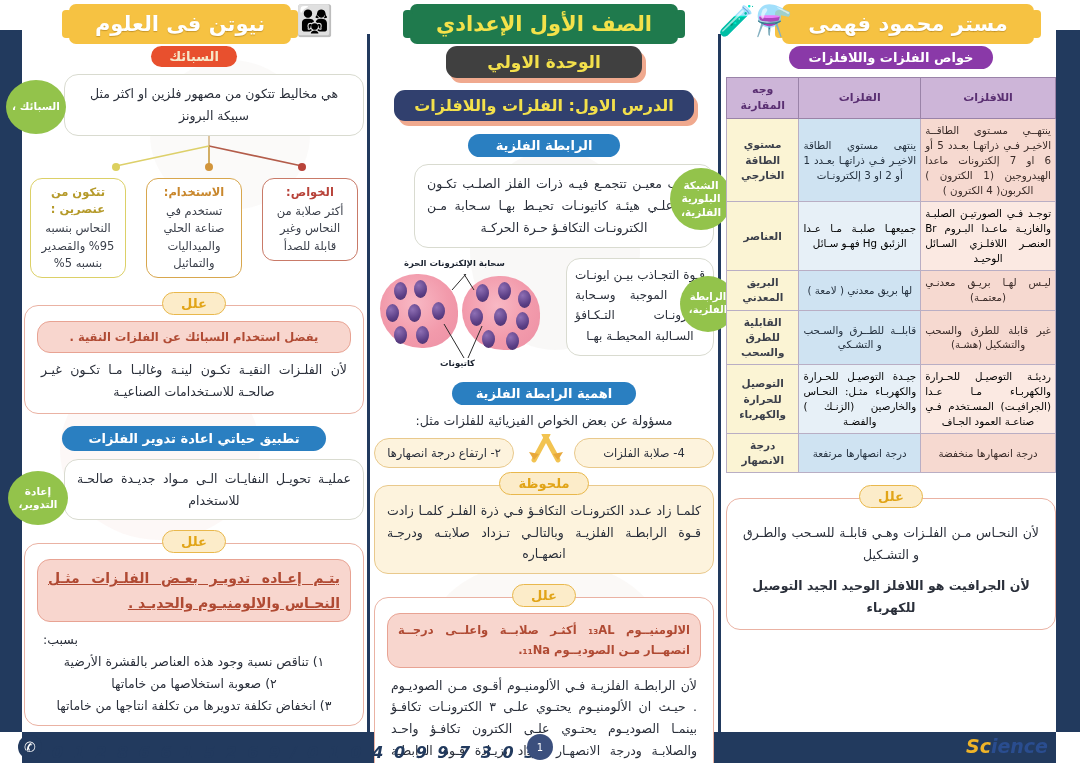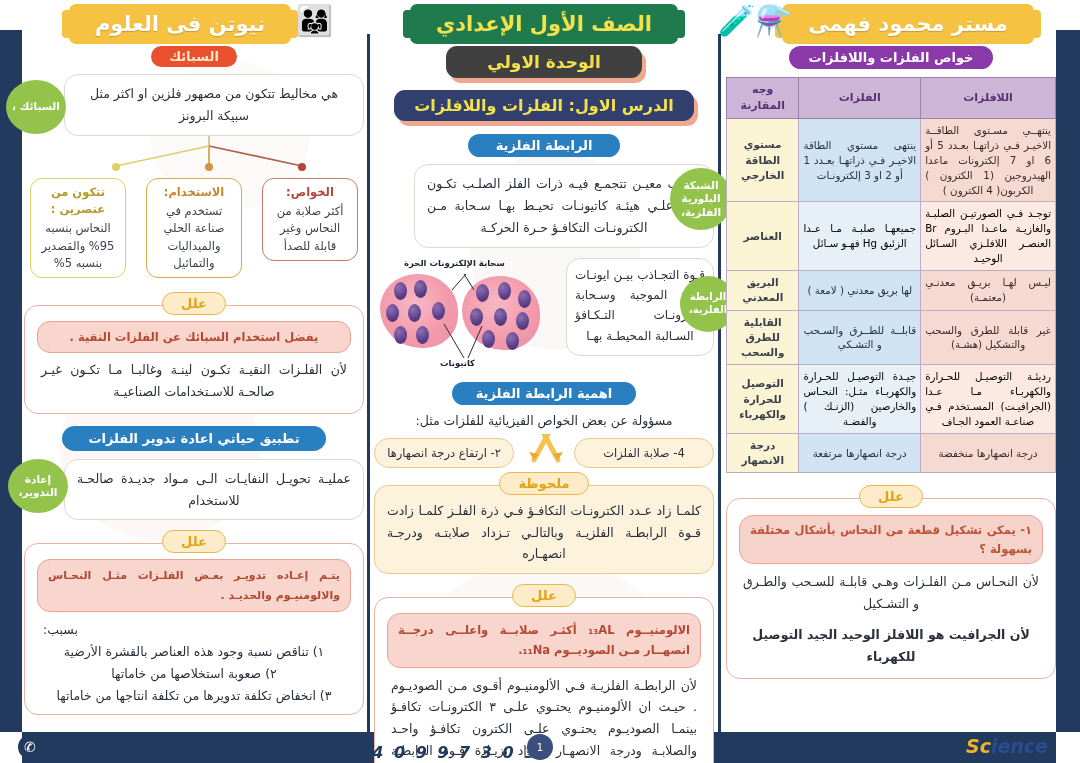--- a/index.html
+++ b/index.html
@@ -239,28 +239,28 @@
     </div>
 
     <div style="text-align:center;margin-top:12px;">
       <span class="pill pill-blue" style="padding:5px 26px;font-size:13px;border-radius:14px;">تطبيق حياتي اعادة تدوير الفلزات</span>
     </div>
 
     <div style="position:relative;margin-top:8px;">
       <div class="card card-plain" style="width:300px;margin-right:0;min-height:44px;">
         <div class="just">عمليـة تحويـل النفايـات الـى مـواد جديـدة صالحـة للاستخدام</div>
       </div>
-      <div class="badge-green" style="left:-16px;top:0;">إعادة التدوير،</div>
+      <div class="badge-green" style="left:-16px;top:12px;">إعادة التدوير،</div>
     </div>
 
     <div style="text-align:center;margin-top:10px;">
       <span class="pill pill-gold">علل</span>
     </div>
     <div class="card card-peach" style="margin-top:-10px;padding-top:15px;">
-      <div class="card card-pinkfill just" style="font-size:11px;padding:6px 10px;border-radius:13px;text-align-last:right;">يتـم إعـاده تدويـر بعـض الفلـزات مثـل النحـاس والالومنيـوم والحديـد .</div>
+      <div class="card card-pinkfill just" style="font-size:14px;padding:6px 10px;border-radius:13px;text-align-last:right;text-decoration:underline;">يتـم إعـاده تدويـر بعـض الفلـزات مثـل النحـاس والالومنيـوم والحديـد .</div>
       <div style="margin-top:7px;padding:0 6px;text-align:left;">بسبب:</div>
       <div style="padding:0 6px;text-align:center;">
         <div>١) تناقص نسبة وجود هذه العناصر بالقشرة الأرضية</div>
         <div>٢) صعوبة استخلاصها من خاماتها</div>
         <div>٣) انخفاض تكلفة تدويرها من تكلفة انتاجها من خاماتها</div>
       </div>
     </div>
   </div>
 
   <div class="colM">
@@ -409,21 +409,20 @@
           <td class="c-head">درجة الانصهار</td>
         </tr>
       </tbody>
     </table>
 
     <div style="text-align:center;margin-top:12px;">
       <span class="pill pill-gold">علل</span>
     </div>
     <div class="card card-peach" style="margin-top:-10px;padding-top:16px;">
 
-      <div class="q-pill just" style="text-align-last:right;">١- يمكن تشكيل قطعة من النحاس بأشكال مختلفة بسهولة ؟</div>
       <div class="just" style="margin-top:7px;padding:0 4px;">لأن النحـاس مـن الفلـزات وهـي قابلـة للسـحب والطـرق و التشـكيل</div>
 
       <div class="ctr" style="margin-top:9px;padding:0 4px 2px;font-weight:bold;">لأن الجرافيت هو اللافلز الوحيد الجيد التوصيل للكهرباء</div>
     </div>
   </div>
 
   <div class="wa">✆</div>
   <div class="phone">0 1 2 8 6 6 1 5 2 6 9 / 0 1 0 4 0 9 9 7 3 0 3</div>
   <div class="pagenum">1</div>
   <div class="sci-logo">

